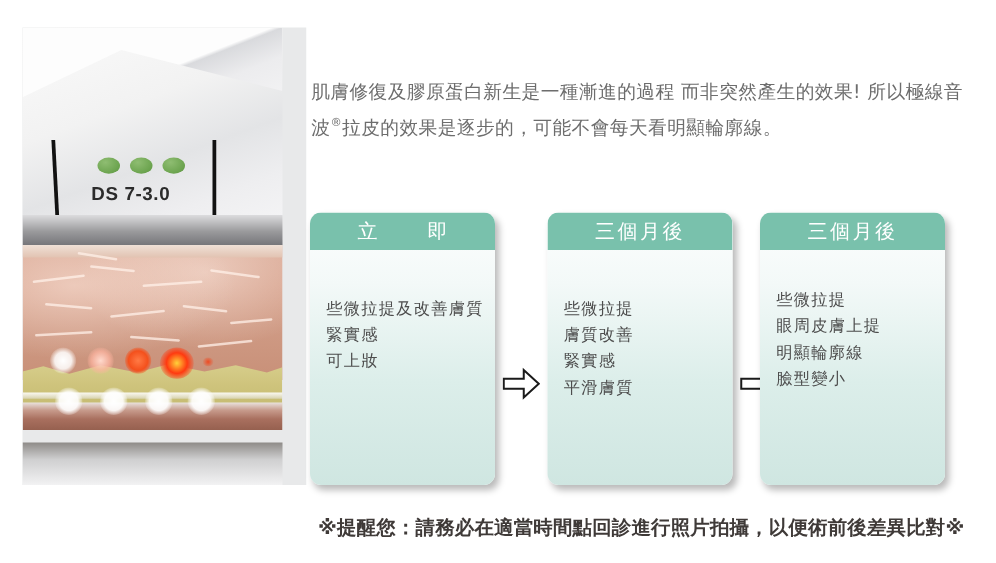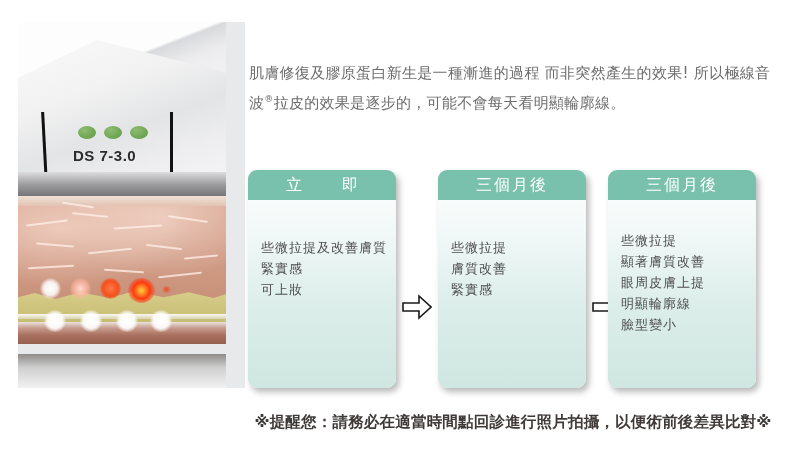--- a/index.html
+++ b/index.html
@@ -302,34 +302,34 @@
         <polygon points="1,11 17,11 17,4 29,15 17,26 17,19 1,19" fill="#ffffff" stroke="#1a1a1a" stroke-width="1.6" stroke-linejoin="miter"></polygon>
       </svg>
     </div>
 
     <div class="card card-2">
       <div class="card-header">三個月後</div>
       <div class="card-body">
         <div class="card-item">些微拉提</div>
         <div class="card-item">膚質改善</div>
         <div class="card-item">緊實感</div>
+        <div class="card-item">平滑膚質</div>
       </div>
     </div>
 
     <div class="arrow arrow-2">
       <svg width="30" height="30" viewBox="0 0 30 30" aria-hidden="true">
         <polygon points="1,11 17,11 17,4 29,15 17,26 17,19 1,19" fill="#ffffff" stroke="#1a1a1a" stroke-width="1.6" stroke-linejoin="miter"></polygon>
       </svg>
     </div>
 
     <div class="card card-3">
       <div class="card-header">三個月後</div>
       <div class="card-body" style="padding-top:30px;">
         <div class="card-item">些微拉提</div>
-        <div class="card-item">顯著膚質改善</div>
         <div class="card-item">眼周皮膚上提</div>
         <div class="card-item">明顯輪廓線</div>
         <div class="card-item">臉型變小</div>
       </div>
     </div>
 
   </div>
 
   <div id="footnote">※提醒您：請務必在適當時間點回診進行照片拍攝，以便術前後差異比對※</div>
 </div>

